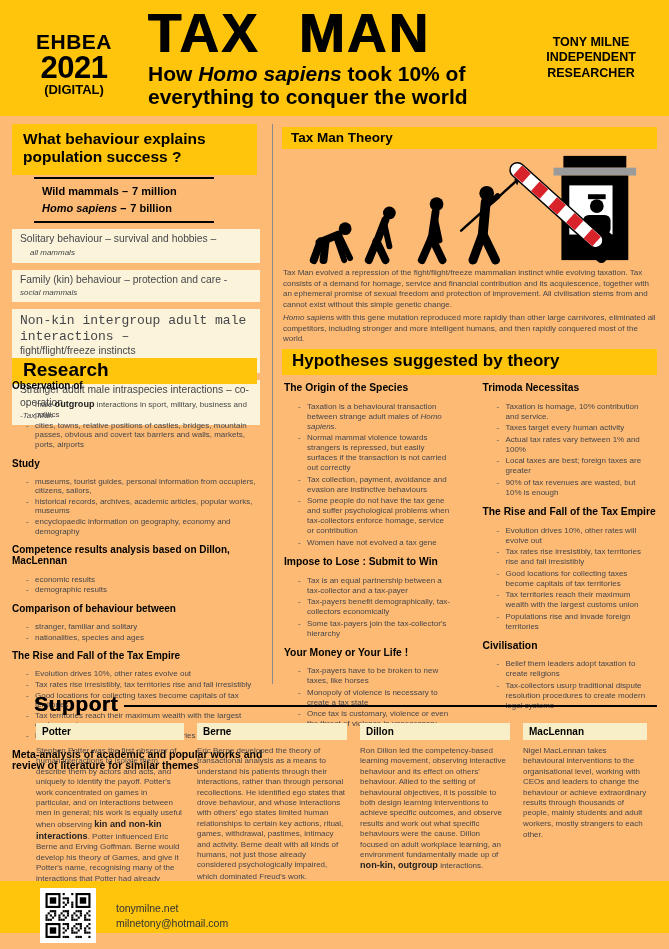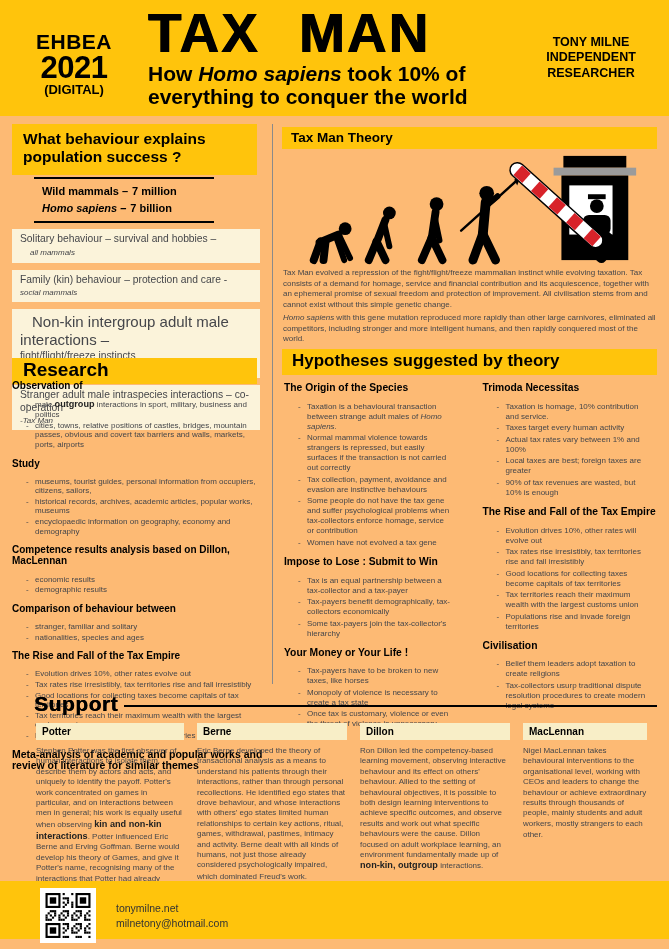--- a/index.html
+++ b/index.html
@@ -33,21 +33,21 @@
   .pop-table{position:absolute;left:34px;top:177px;width:180px;border-top:2px solid #000;border-bottom:2px solid #000;
              padding:4px 0 5px 8px;font-size:11px;font-weight:bold;line-height:1.5;}
   .pop-row:nth-child(2) .pop-name{font-style:italic;}
   .pop-val{margin-left:4px;}
   .behaviour-list{position:absolute;left:12px;top:229px;width:248px;}
   .b-item{background:var(--cream,#FBF3DA);padding:4px 6px 4px 8px;margin-bottom:7px;
           font-size:10.3px;color:var(--body-text,#45464a);line-height:1.25;}
   .bi-l2{display:block;}
   .bi-note{display:block;font-size:8px;font-style:italic;margin-top:1px;}
   .b-item:nth-child(1) .bi-note{display:inline;margin-left:10px;}
-  .b-item:nth-child(3) .bi-l1{font-family:Liberation Sans, sans-serif;font-size:15px;margin-left:12px;}
+  .b-item:nth-child(3) .bi-l1{font-family:Liberation Mono, monospace;font-size:13px;}
 
   
   .theory-bar{position:absolute;left:282px;top:127px;width:375px;background:var(--yellow,#FFC40C);
               font-weight:bold;font-size:13.5px;padding:3px 0 4px 9px;}
   .evo{position:absolute;left:286px;top:150px;width:368px;height:116px;}
   .theory-text{position:absolute;left:283px;top:268px;width:374px;font-size:8px;line-height:1.32;
                color:var(--body-text,#45464a);}
   .theory-text p + p{margin-top:3px;}
 
   
@@ -76,21 +76,21 @@
   .support-title{font-size:21px;font-weight:bold;letter-spacing:.5px;padding-left:20px;
                  text-shadow:.4px 0 #000;}
   .support-rule{flex:1;height:2px;background:#000;margin-left:6px;margin-top:3px;}
   .cards{display:flex;gap:13px;margin-top:7px;padding-left:22px;}
   .card:nth-child(1){width:148px;}.card:nth-child(2){width:150px;}
   .card:nth-child(3){width:150px;}.card:nth-child(4){width:124px;}
   .card-h{background:var(--card-cream,#F8EEC7);font-weight:bold;font-size:10px;padding:3px 6px;}
   .card-b{margin-top:6px;font-size:8px;line-height:1.3;color:var(--body-text,#45464a);}
 
   
-  .footer{position:absolute;left:0;top:881px;width:669px;height:58px;background:var(--yellow,#FFC40C);}
+  .footer{position:absolute;left:0;top:881px;width:669px;height:52px;background:var(--yellow,#FFC40C);}
   .qr-box{position:absolute;left:40px;top:7px;width:56px;height:55px;background:#fff;padding:5px;}
   .qr-box svg{width:100%;height:100%;display:block;}
   .contact{position:absolute;left:116px;top:20px;font-size:10.5px;color:#333;line-height:1.45;}
 </style>
 </head>
 <body>
 
 <div class="poster">
 
   <header class="header">

